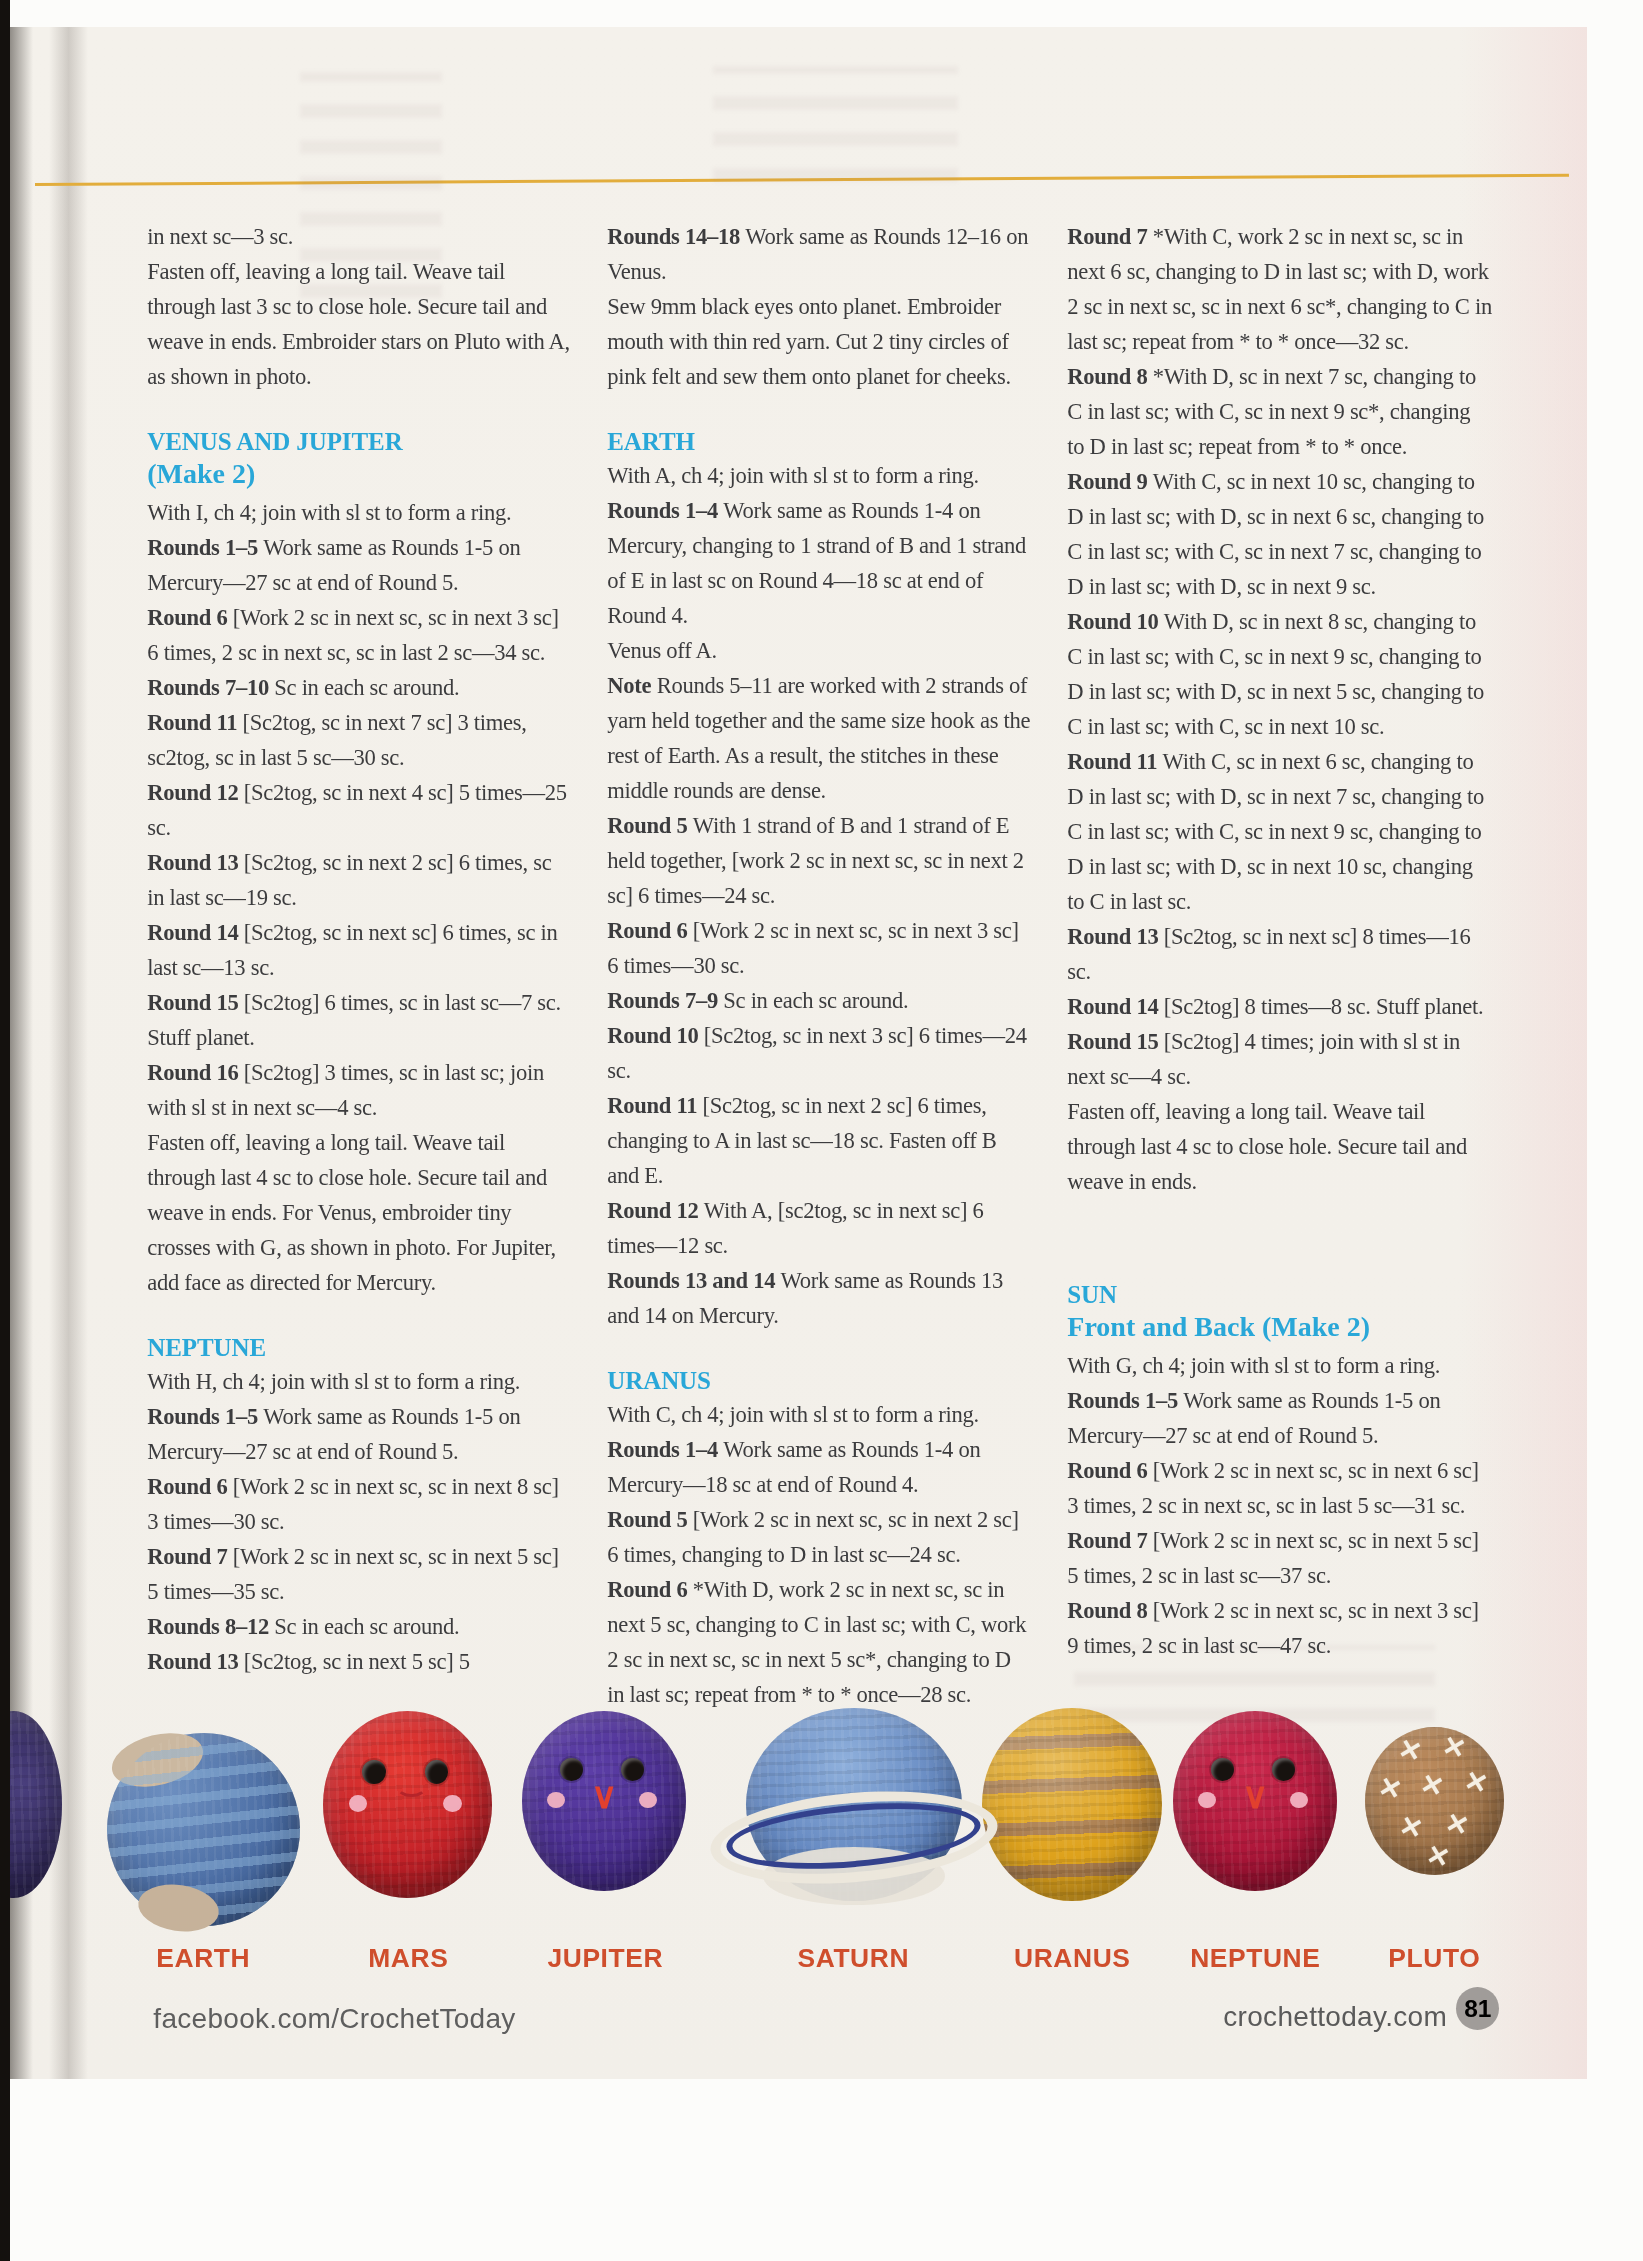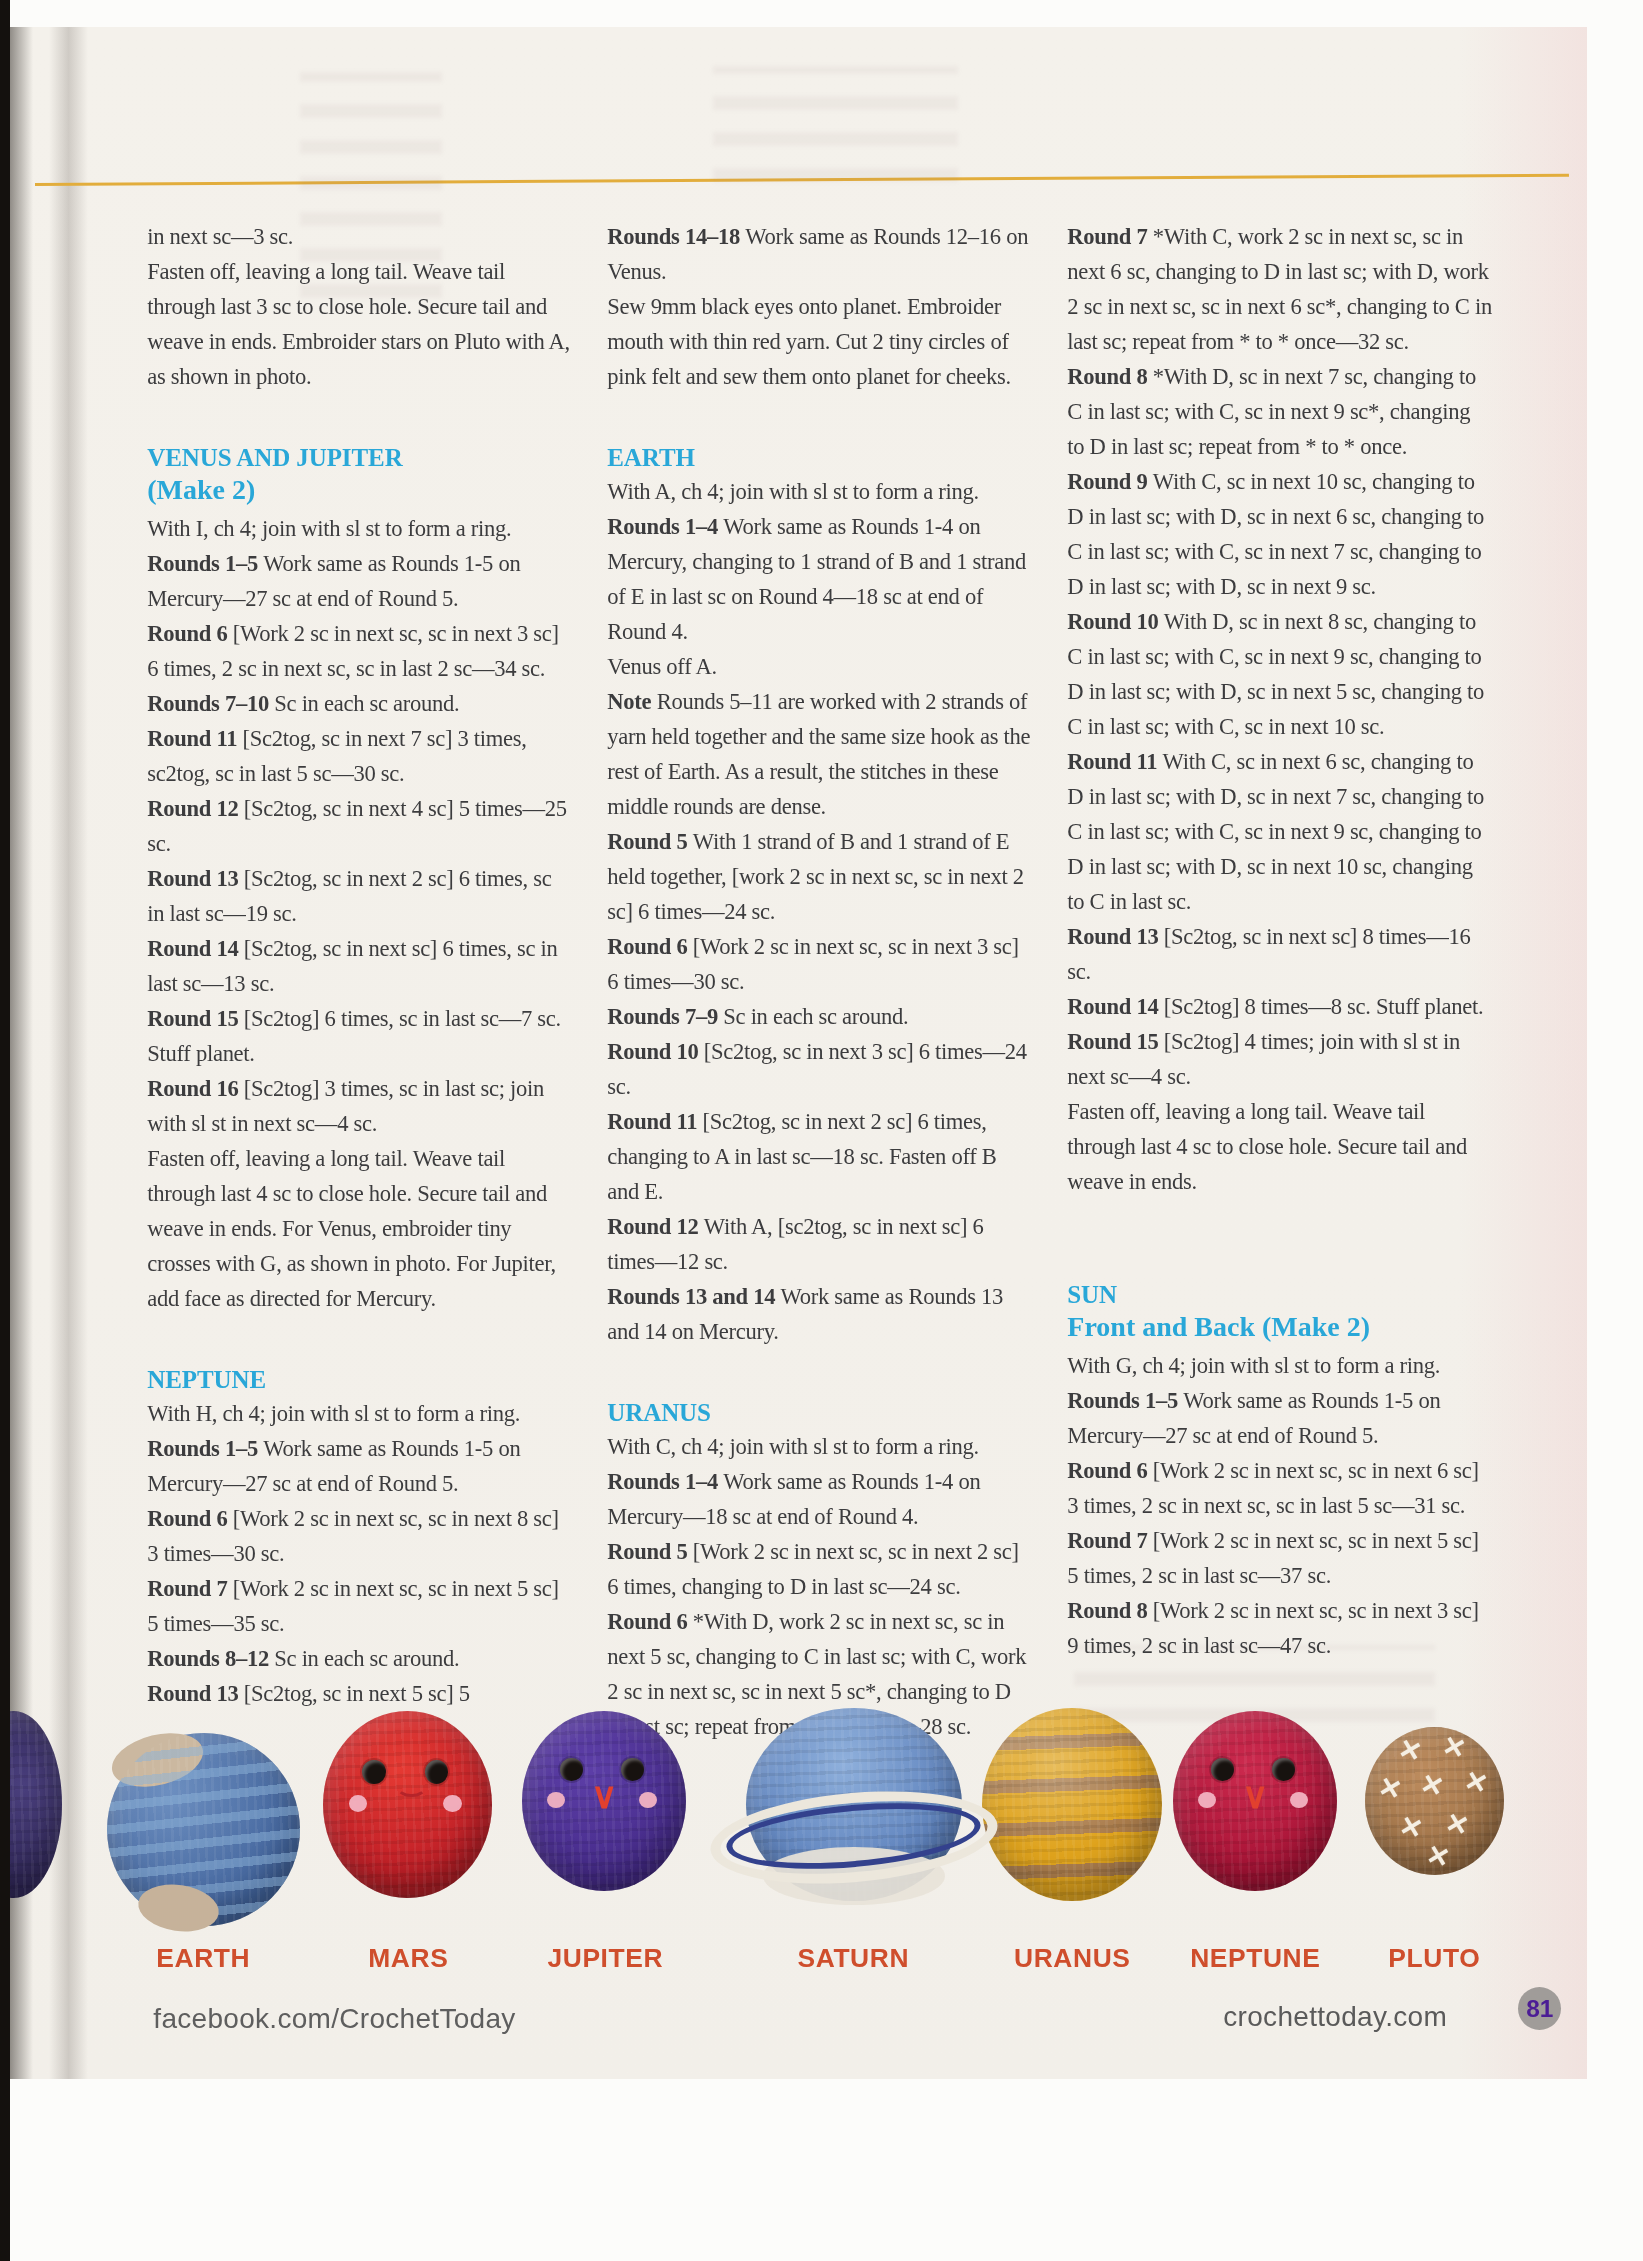--- a/index.html
+++ b/index.html
@@ -16,21 +16,21 @@
         background:linear-gradient(90deg,rgba(240,200,200,0),rgba(238,195,198,.30));}
   .gold-rule{position:absolute;left:24.5px;top:156px;width:1534px;height:3.2px;background:#e2ad3c;
         transform:rotate(-0.35deg);transform-origin:left center;}
   .ghost{position:absolute;filter:blur(1.9px);opacity:.5;
         background:repeating-linear-gradient(0deg,rgba(140,115,115,.14) 0 14px,transparent 14px 36px);}
 
   .columns{position:absolute;left:137px;top:192px;display:flex;gap:35px;}
   .col{width:425px;font-family:Liberation Serif, serif;}
   .p{font-size:22.6px;line-height:35px;color:#3c3c3e;letter-spacing:-0.3px;}
   .p b{font-weight:700;}
-  .h{color:#29a7d8;font-weight:700;font-size:25px;line-height:32px;margin-top:48px;letter-spacing:-0.1px;}
+  .h{color:#29a7d8;font-weight:700;font-size:25px;line-height:32px;margin-top:32px;letter-spacing:-0.1px;}
   .hs{color:#29a7d8;font-weight:700;font-size:28px;line-height:32px;margin-bottom:5.2px;}
   .gap{margin-top:80px;}
 
   .planet-wrap{position:absolute;}
   .planet{position:absolute;inset:0;border-radius:50%;
         box-shadow:inset -7.7px -17px 28px rgba(0,0,0,.28),inset 6.4px 10.3px 22px rgba(255,255,255,.15);}
   .tex{position:absolute;inset:0;border-radius:50%;
         background:repeating-linear-gradient(178deg,rgba(0,0,0,.07) 0 3.2px,transparent 3.2px 11px),
                    repeating-linear-gradient(88deg,rgba(255,255,255,.06) 0 2.6px,transparent 2.6px 8.4px);}
   .p-earth .planet{background:radial-gradient(circle at 32% 30%,#6d8fc0,#41639b 72%,#35527f 100%);}
@@ -63,22 +63,22 @@
         color:#e2402e;font-size:36px;font-weight:700;line-height:1;}
   .mouth-smile{position:absolute;left:43%;top:34%;width:15%;height:9%;
         border:3.9px solid transparent;border-bottom-color:#b5242a;border-radius:50%;}
   .star{position:absolute;color:#f5efe3;font-weight:700;font-size:27px;line-height:1;
         transform:translate(-50%,-50%) rotate(14deg);text-shadow:0 0 1.3px rgba(255,255,255,.5);}
   .planet-label{position:absolute;top:1916px;width:232px;text-align:center;
         color:#cf4e2c;font-weight:700;font-size:26.4px;letter-spacing:0.6px;}
 
   .footer-left{position:absolute;left:143px;top:1976px;font-size:28px;color:#5e5e5e;letter-spacing:0.3px;}
   .footer-right{position:absolute;left:1213px;top:1974px;font-size:28px;color:#5a5a5a;letter-spacing:0.3px;}
-  .page-circle{position:absolute;left:1508px;top:1960px;width:43px;height:43px;border-radius:50%;
-        background:#a09c99;color:#4c1d95;font-size:24.5px;font-weight:700;
+  .page-circle{position:absolute;left:1446px;top:1960px;width:43px;height:43px;border-radius:50%;
+        background:#a09c99;color:#000000;font-size:24.5px;font-weight:700;
         display:flex;align-items:center;justify-content:center;}
 </style>
 </head>
 <body>
 
 <div class="scan">
   <div class="black-edge"></div>
   <div class="page">
     <div class="spine1"></div>
     <div class="spine2"></div>

